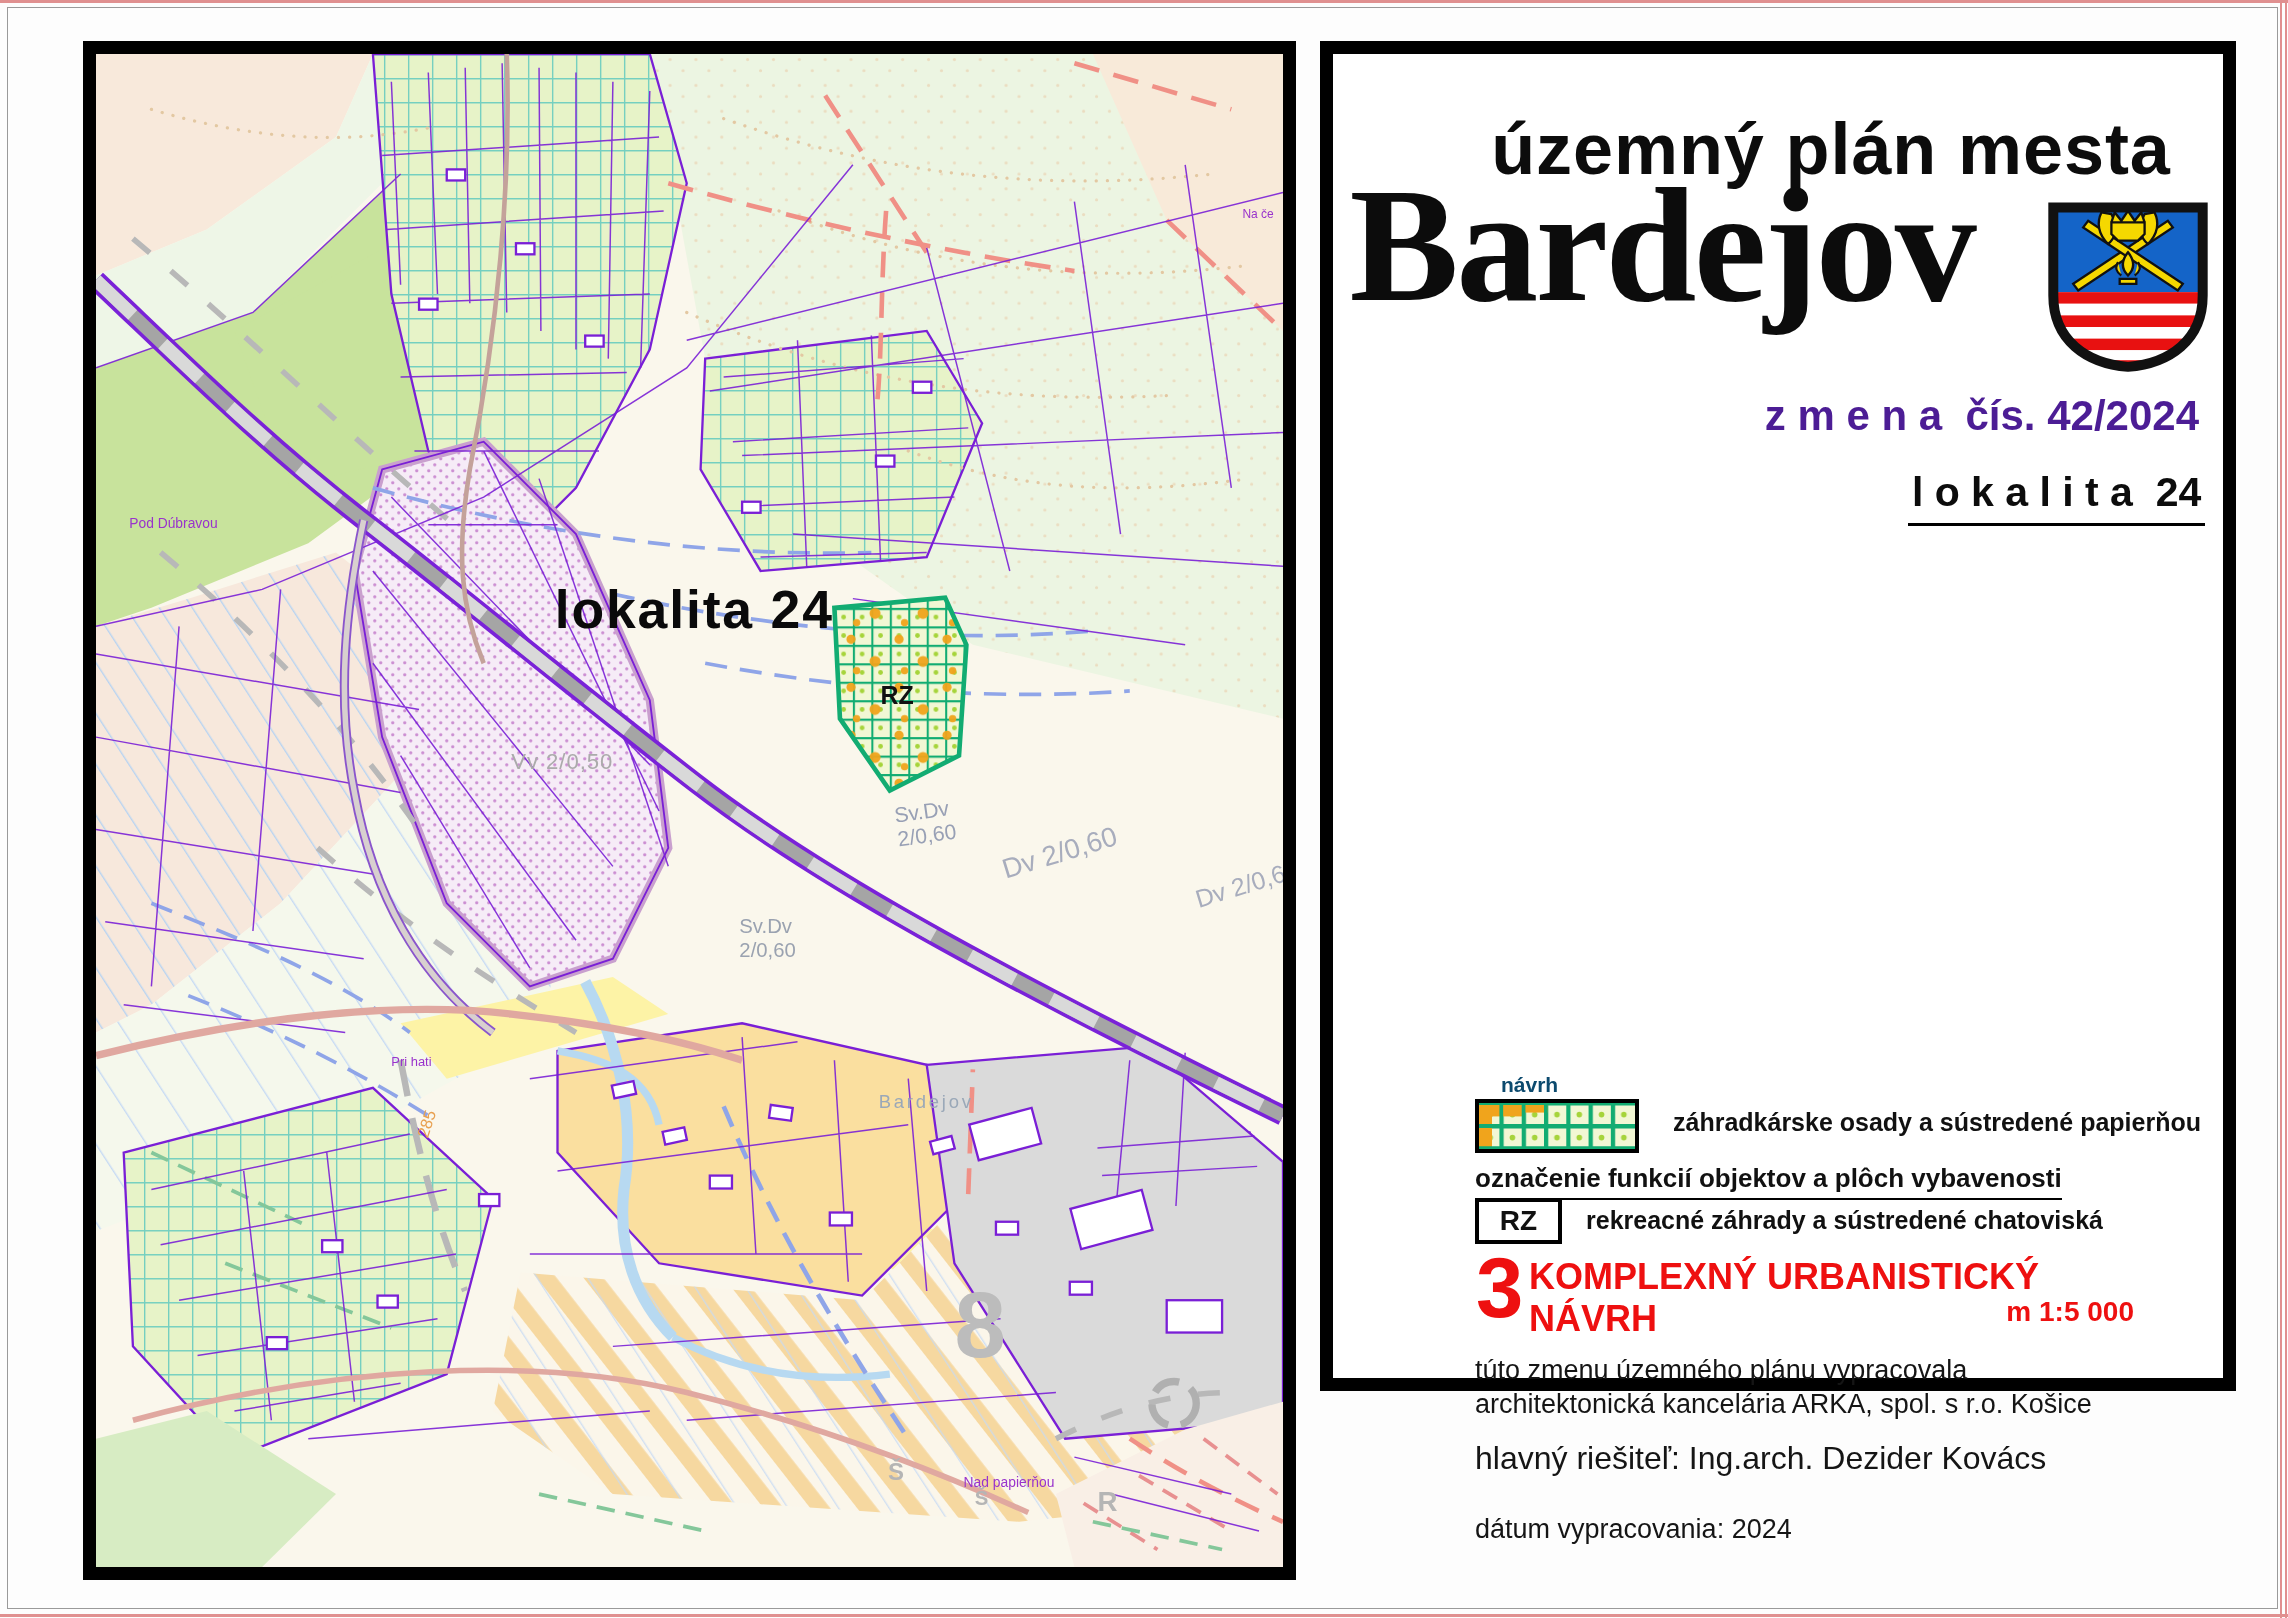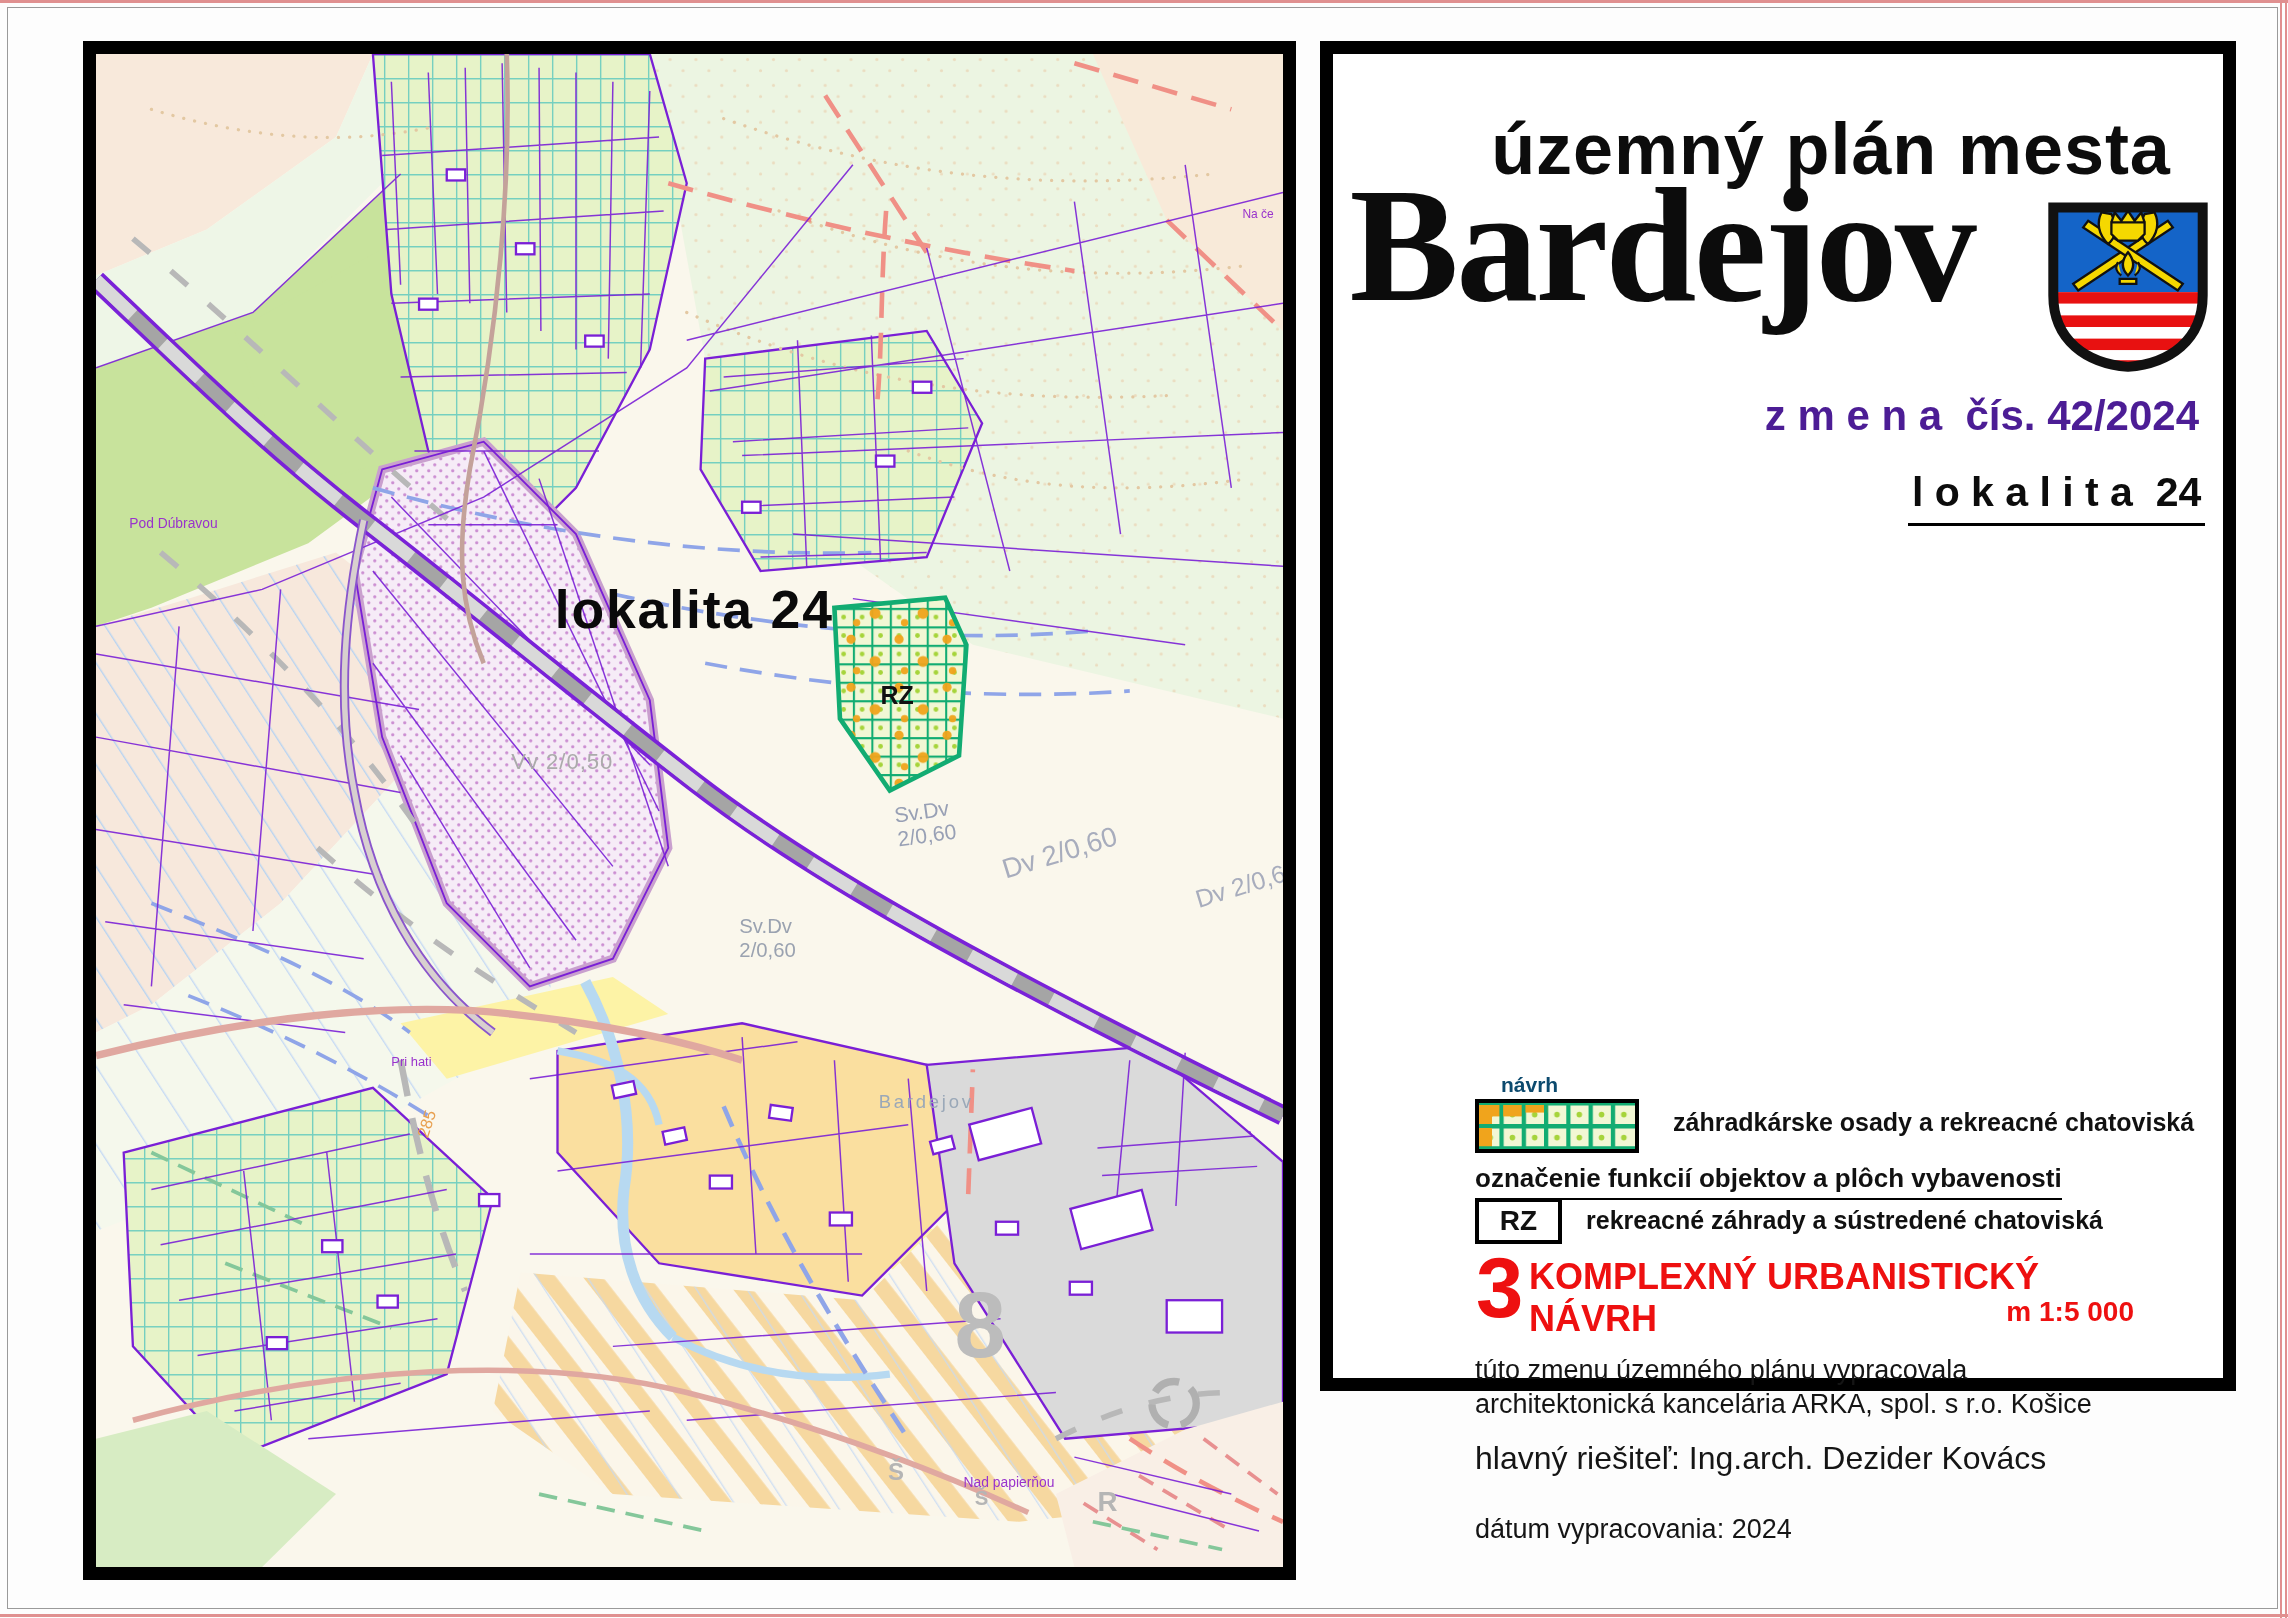--- a/index.html
+++ b/index.html
@@ -317,21 +317,21 @@
           <path d="M0 0H24M0 0V24" stroke="#12ac72" stroke-width="5" fill="none"></path>
         </pattern>
       </defs>
       <rect width="168" height="48" fill="url(#lRZ)"></rect>
       <rect x="0" y="0" width="14" height="48" fill="#f0a41c"></rect>
       <rect x="14" y="0" width="34" height="14" fill="#f0a41c"></rect>
       <rect x="48" y="0" width="26" height="10" fill="#f0a41c"></rect>
       <path d="M0 0H168M0 24H168M0 47H168M24 0V48M48 0V48M72 0V48M96 0V48M120 0V48M144 0V48" stroke="#12ac72" stroke-width="4" fill="none"></path>
     </svg>
   </div>
-  <div class="ip legend-garden-label">záhradkárske osady a rekreacné chatoviská</div>
+  <div class="ip legend-garden-label">záhradkárske osady a sústredené papierňou</div>
 
   <div class="ip legend-heading">označenie funkcií objektov a plôch vybavenosti</div>
 
   <div class="ip rz-box">RZ</div>
   <div class="ip rz-label">rekreacné záhrady a sústredené chatoviská</div>
 
   <div class="ip sheet-number">3</div>
   <div class="ip sheet-name">KOMPLEXNÝ URBANISTICKÝ NÁVRH</div>
   <div class="ip sheet-scale">m 1:5 000</div>
 

